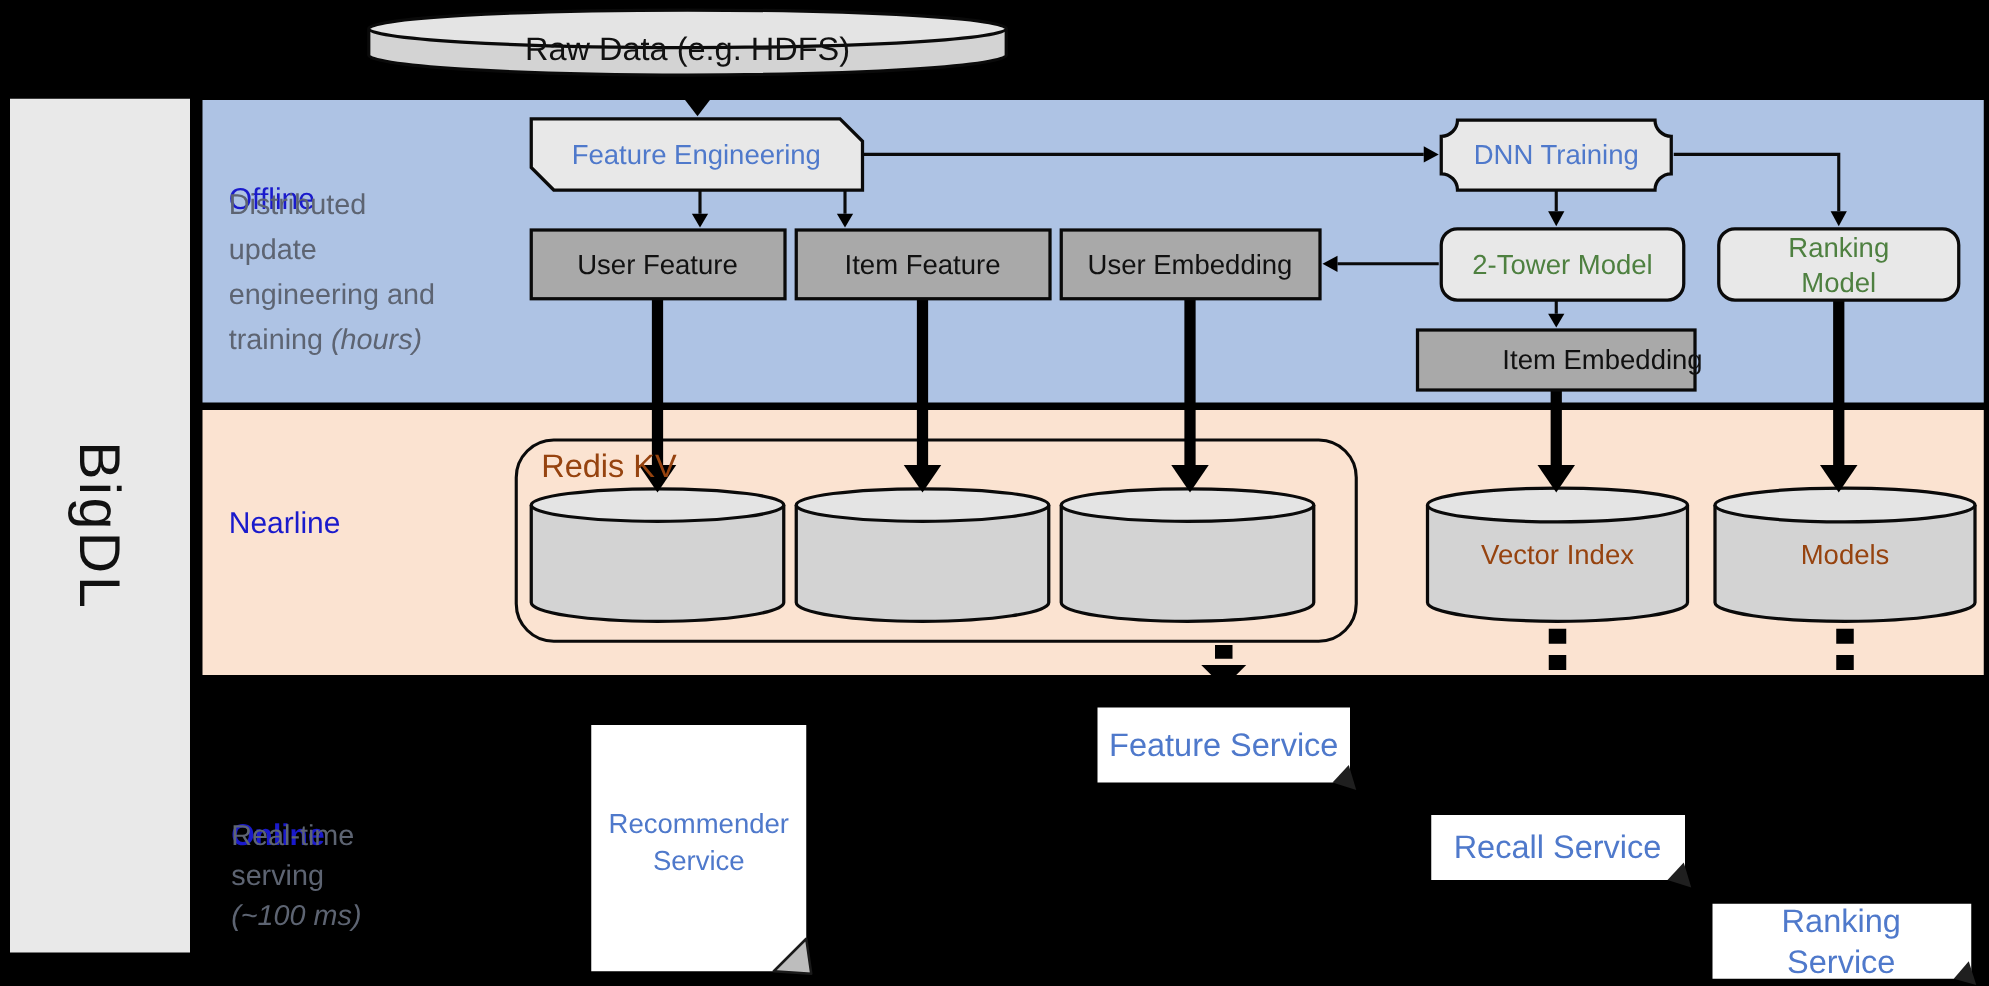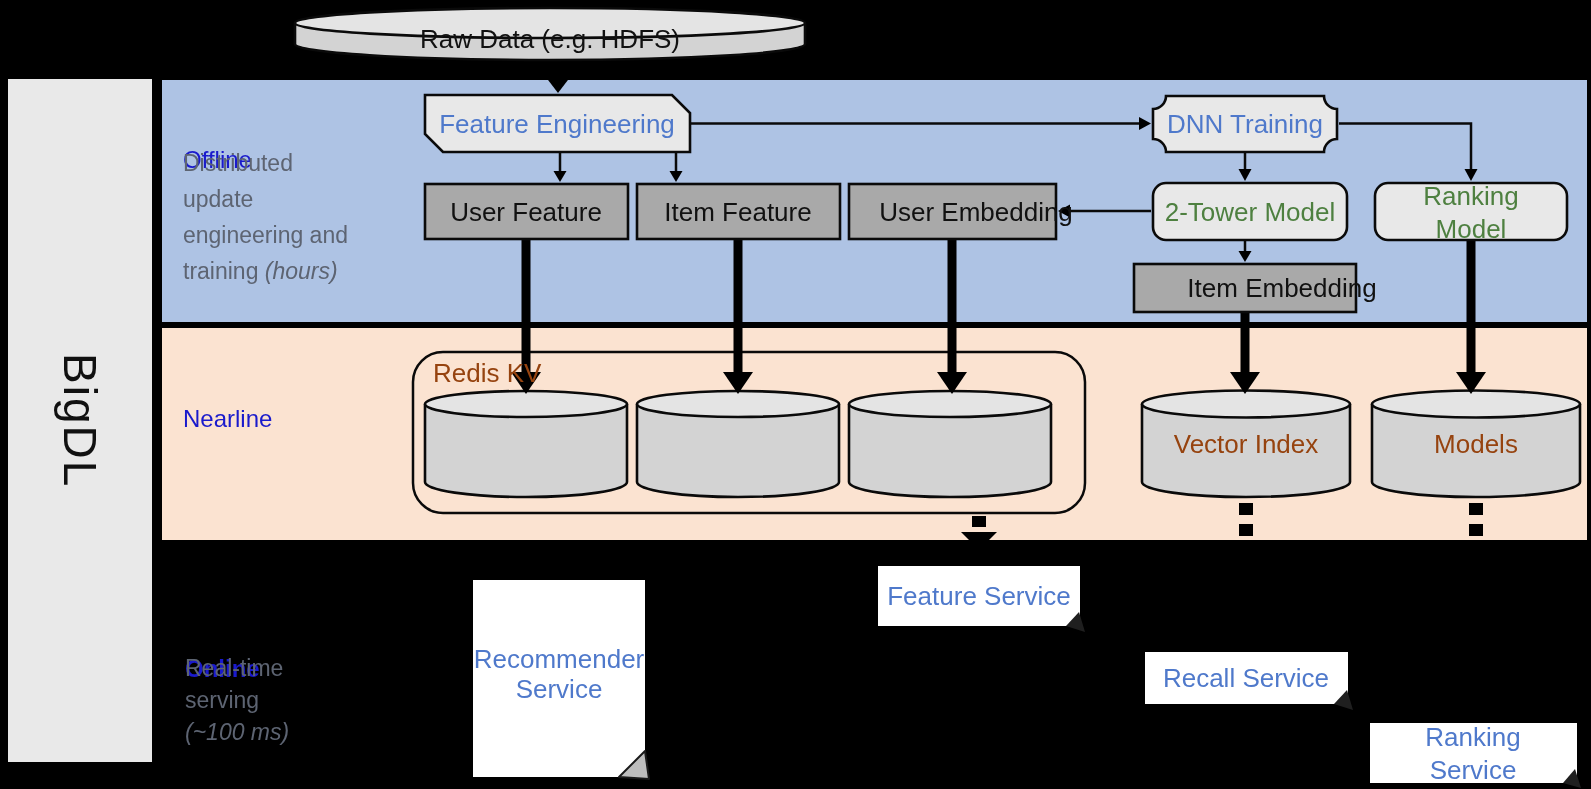--- a/index.html
+++ b/index.html
@@ -15,21 +15,21 @@
   .lbl{position:absolute;transform:translate(-50%,-50%);white-space:pre-line;text-align:center;line-height:1.25;}
   .lbl-left{position:absolute;transform:translateY(-50%);white-space:pre;}
   .desc{position:absolute;white-space:pre-line;}
   .c-title{color:var(--section_title);margin-top:44px;}
   .c-desc{color:var(--section_desc);}
   .c-blue{color:var(--node_blue);}
   .c-green{color:var(--node_green);}
   .c-brown{color:var(--node_brown);}
   .c-black{color:#111;}
   .f21{font-size:26px;}
-  .f22{font-size:26px;}
+  .f22{font-size:22px;}
   .f24{font-size:24px;font-weight:500;}
   .fill-gray{fill:var(--box_gray);}
   .fill-light{fill:var(--box_light);}
   .fill-cyl{fill:var(--cylinder_body);}
   .fill-cyltop{fill:var(--cylinder_top);}
   .fill-white{fill:var(--white_box);}
   .ln{stroke:#0a0a0a;stroke-width:2.5;fill:none;}
   .ln-thick{stroke:#000;stroke-width:9;fill:none;}
   .outline{stroke:#0a0a0a;stroke-width:2.6;}
   .head{fill:#000;stroke:none;}
@@ -171,21 +171,21 @@
       <path class="fill-white" d="M473,580 H645 V751 L619,777 H473 Z"></path>
       <path d="M619,777 L645,751 L649,779 Z" fill="#bdbdbd" stroke="#1a1a1a" stroke-width="2" stroke-linejoin="round"></path>
     </g>
   </svg>
 
   <div class="lbl c-black f21" style="left:550px;top:39px;">Raw Data (e.g. HDFS)</div>
   <div class="lbl c-blue f22" style="left:557px;top:124px;">Feature Engineering</div>
   <div class="lbl c-blue f22" style="left:1245px;top:124px;">DNN Training</div>
   <div class="lbl c-black f22" style="left:526px;top:212px;">User Feature</div>
   <div class="lbl c-black f22" style="left:738px;top:212px;">Item Feature</div>
-  <div class="lbl c-black f22" style="left:952px;top:212px;margin-left:24px;">User Embedding</div>
+  <div class="lbl c-black f22" style="left:952px;top:212px;">User Embedding</div>
   <div class="lbl c-green f22" style="left:1250px;top:212px;">2-Tower Model</div>
   <div class="lbl c-green f22" style="left:1471px;top:212px;">Ranking Model</div>
   <div class="lbl c-black f22" style="left:1245px;top:288px;margin-left:37px;">Item Embedding</div>
   <div class="lbl-left c-brown f21" style="left:433px;top:373px;">Redis KV</div>
   <div class="lbl c-brown f22" style="left:1246px;top:444px;">Vector Index</div>
   <div class="lbl c-brown f22" style="left:1476px;top:444px;">Models</div>
   <div class="lbl c-blue f21" style="left:979px;top:596px;">Feature Service</div>
   <div class="lbl c-blue f21" style="left:1246px;top:678px;">Recall Service</div>
   <div class="lbl c-blue f22" style="left:559px;top:674px;line-height:30px;">Recommender
 Service</div>

